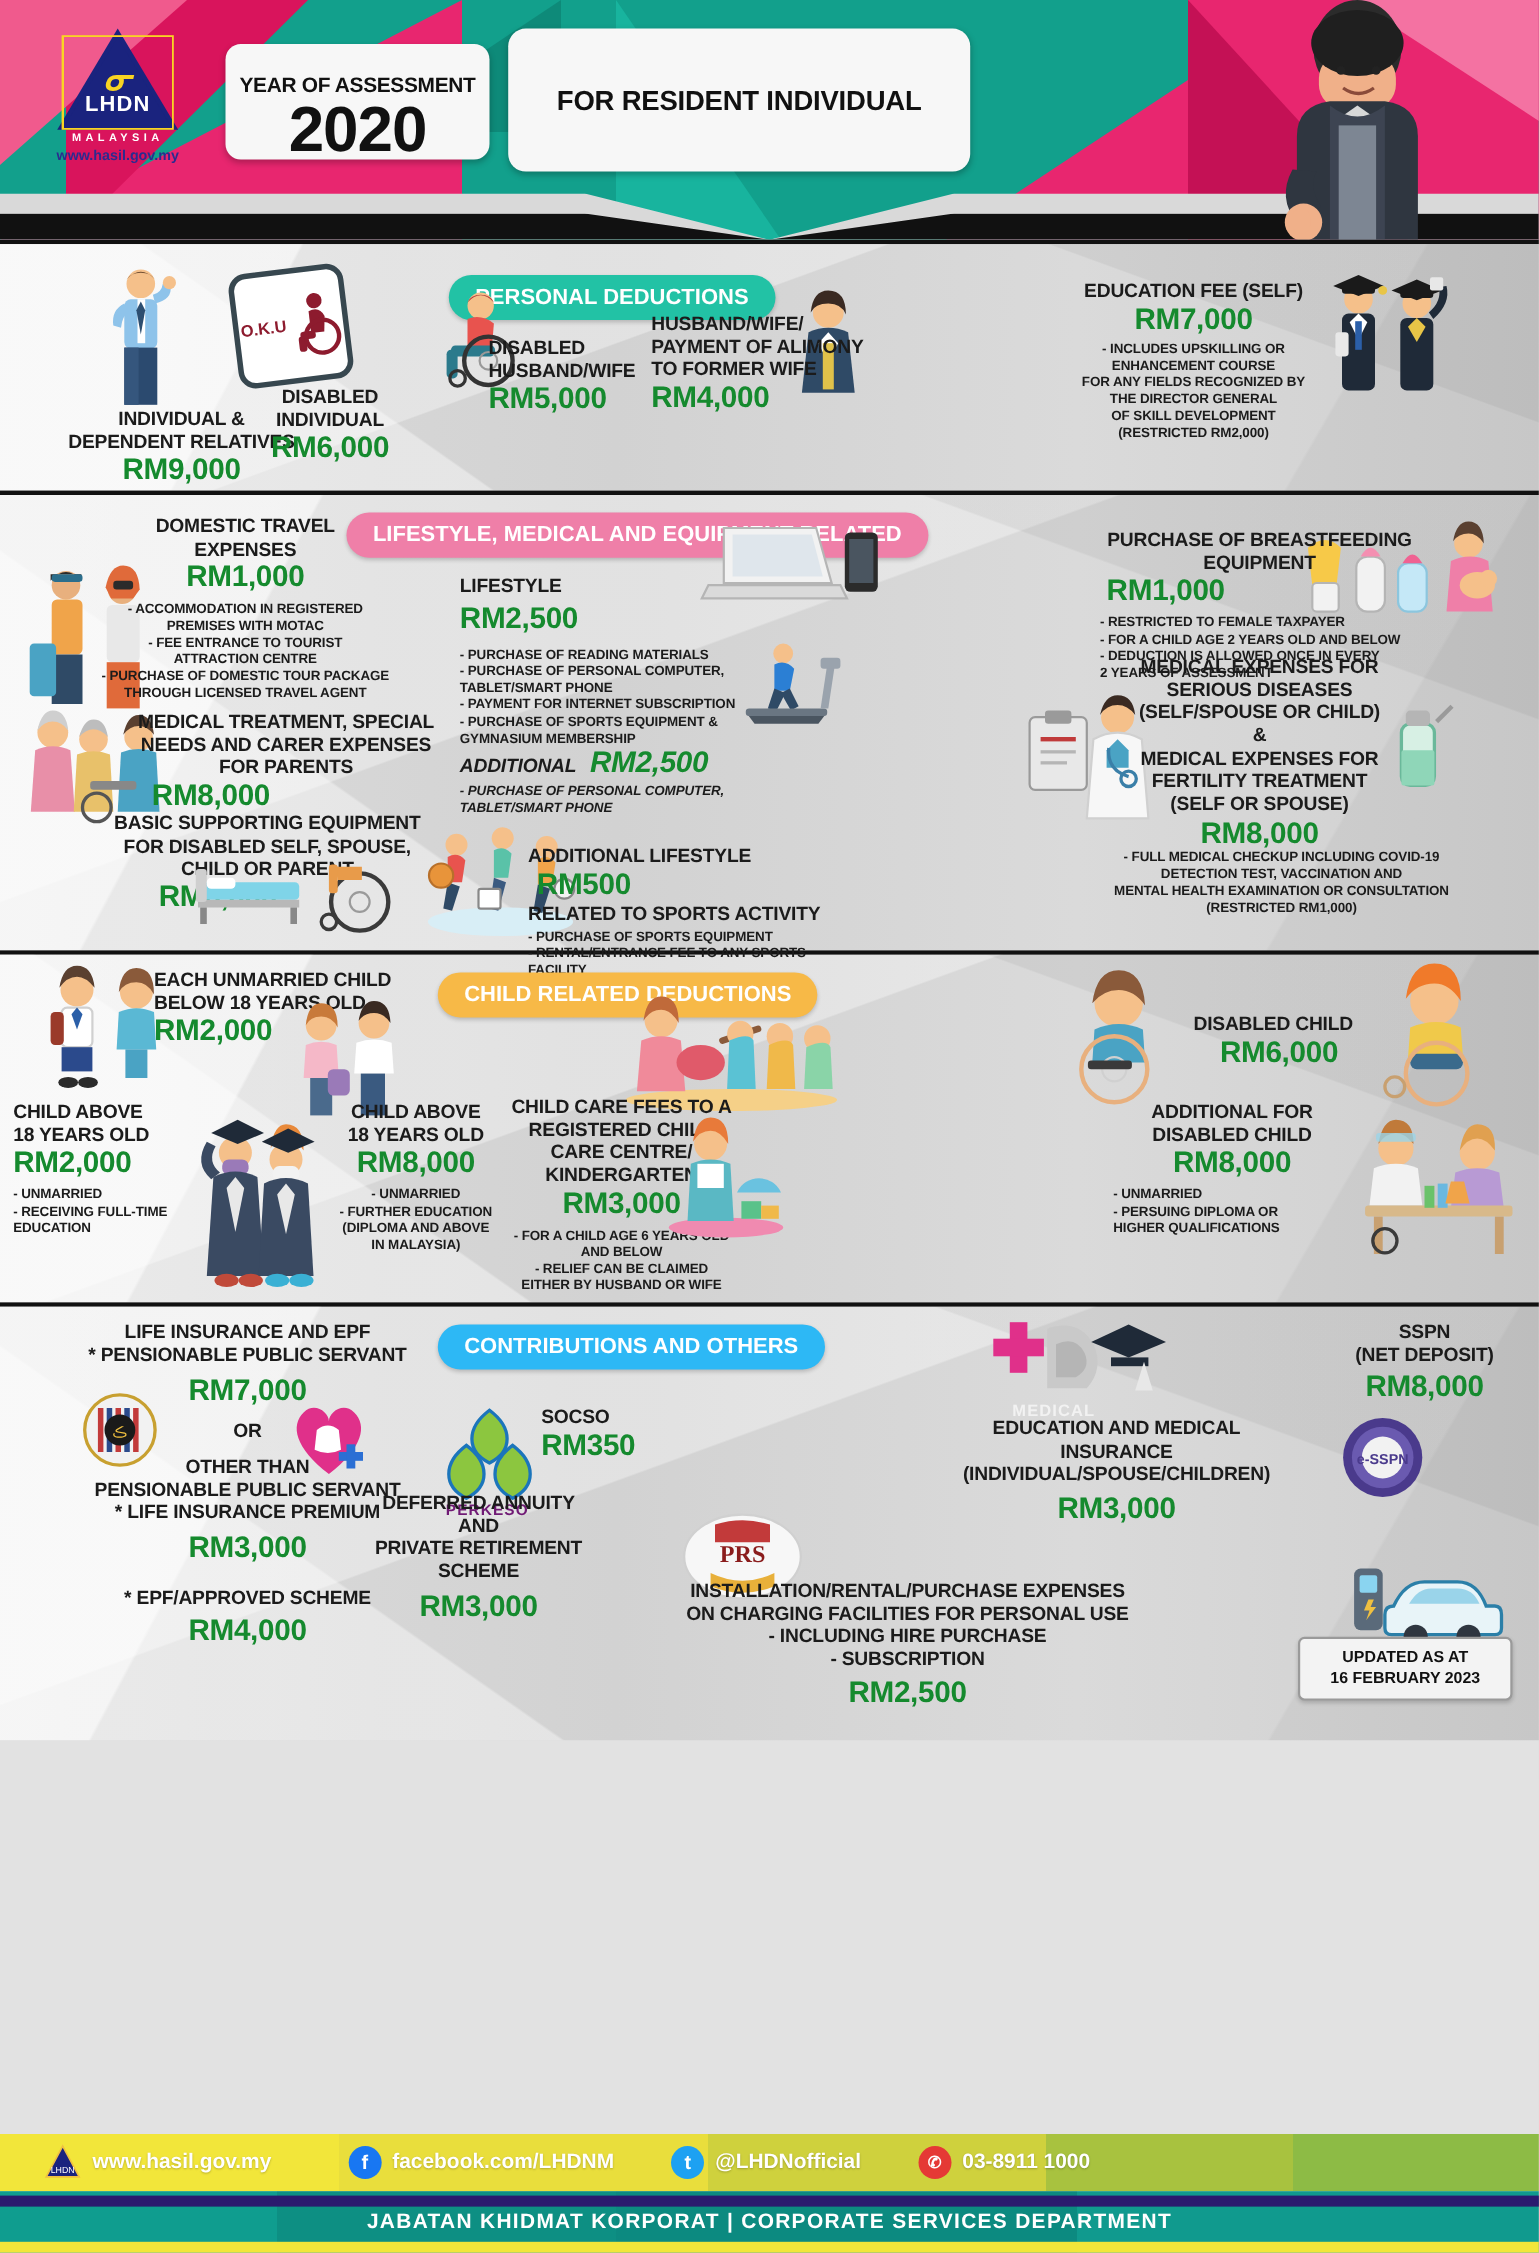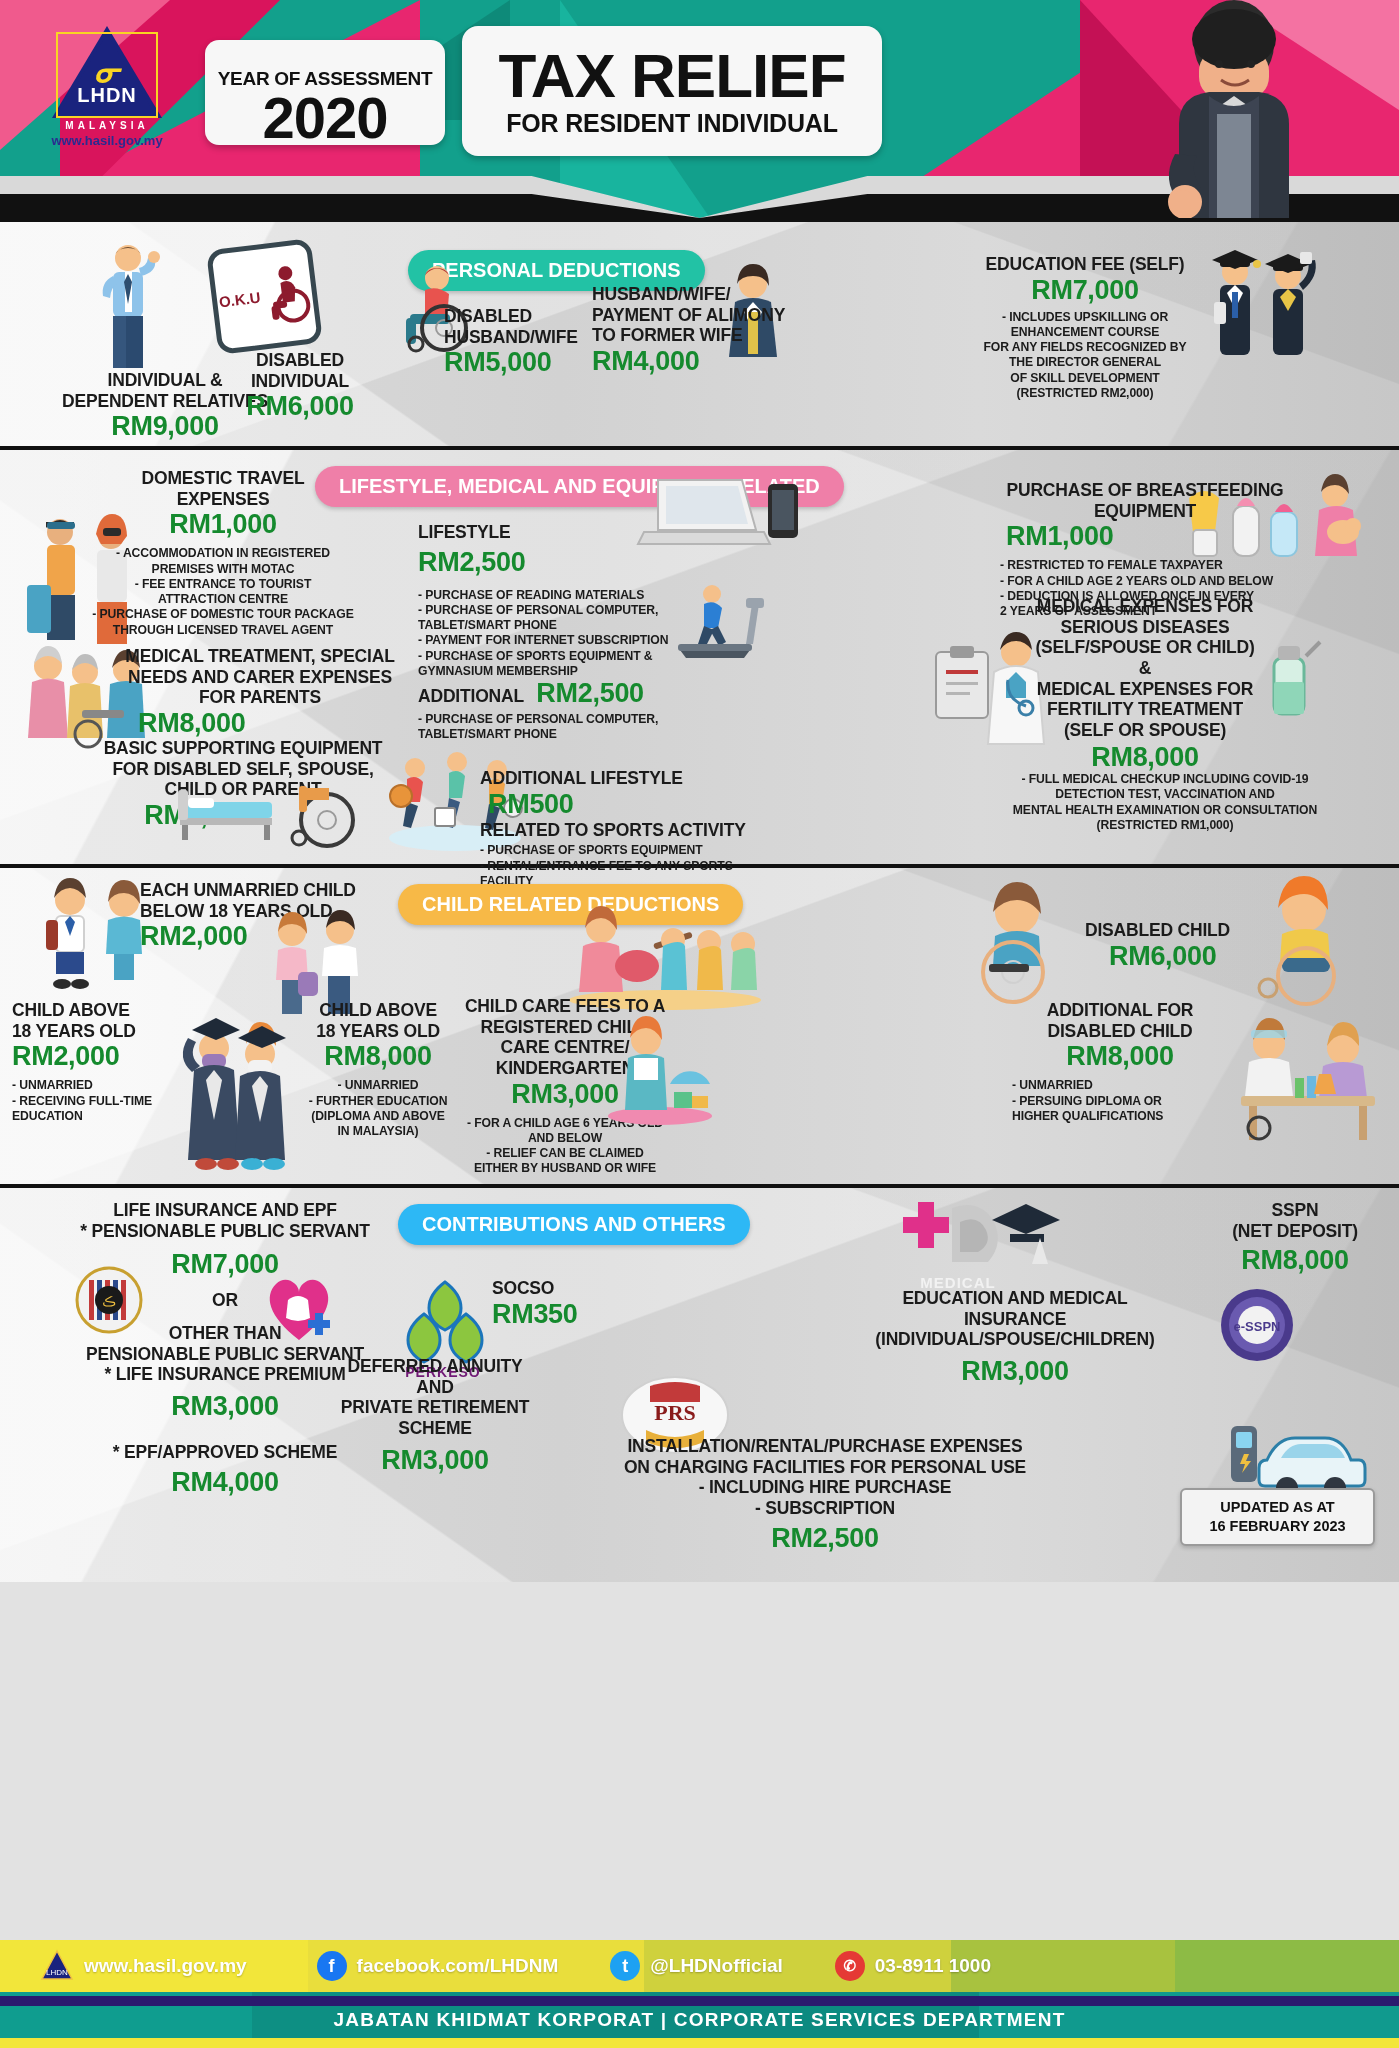--- a/index.html
+++ b/index.html
@@ -191,21 +191,20 @@
       <div class="logo-my">MALAYSIA</div>
       <div class="logo-url">www.hasil.gov.my</div>
     </div>
 
     <div class="yoa-card">
       <div class="yoa-label">YEAR OF ASSESSMENT</div>
       <div class="yoa-year">2020</div>
     </div>
 
     <div class="title-card">
-      <div class="title-main">TAX RELIEF</div>
       <div class="title-sub">FOR RESIDENT INDIVIDUAL</div>
     </div>
 
     <svg class="mascot" viewBox="0 0 190 214">
       <ellipse cx="95" cy="40" rx="40" ry="44" fill="#2b2b2b"></ellipse>
       <rect x="60" y="45" width="70" height="50" rx="22" fill="#f0b089"></rect>
       <ellipse cx="95" cy="35" rx="42" ry="30" fill="#1f1f1f"></ellipse>
       <circle cx="80" cy="60" r="4" fill="#222"></circle>
         <circle cx="112" cy="60" r="4" fill="#222"></circle>
       <path d="M82 76 q14 10 28 0" stroke="#8a4b3a" stroke-width="3" fill="none"></path>
@@ -424,21 +423,21 @@
         <circle cx="52" cy="14" r="9" fill="#f5c08a"></circle>
         <path d="M44 24 q10-5 18 4 l-4 20 l-14 0 Z" fill="#2b7fd4"></path>
         <path d="M44 46 l-6 18 l8 2 l8-16 Z" fill="#2f4a66"></path>
         <path d="M58 46 l8 16 l-7 4 l-9-16 Z" fill="#2f4a66"></path>
         <path d="M20 70 l70 0 l-6 8 l-58 0 Z" fill="#4a5560"></path>
         <rect x="18" y="64" width="74" height="7" rx="3" fill="#6a7682"></rect>
         <path d="M86 64 l6-40 l7 0 l-6 40 Z" fill="#9aa3ad"></path>
         <rect x="86" y="18" width="18" height="10" rx="3" fill="#9aa3ad"></rect>
       </svg>
 
-      <div class="blk" style="left:418px; top:228px; width:270px; text-align:left;">
+      <div class="blk" style="left:418px; top:228px; width:270px; text-align:left;font-style:italic;">
         <div style="text-align:left;">
           <span class="hd">ADDITIONAL</span>
           <span class="amt inline-amt" style="margin-left:8px;">RM2,500</span>
         </div>
         <div class="note" style="white-space:pre-line; margin-top:3px; text-align:left;">- PURCHASE OF PERSONAL COMPUTER,
 TABLET/SMART PHONE</div>
       </div>
 
       <svg class="ill" style="left:385px; top:296px;" width="140" height="105" viewBox="0 0 140 105">
         <ellipse cx="70" cy="92" rx="66" ry="13" fill="#d8eef6"></ellipse>

